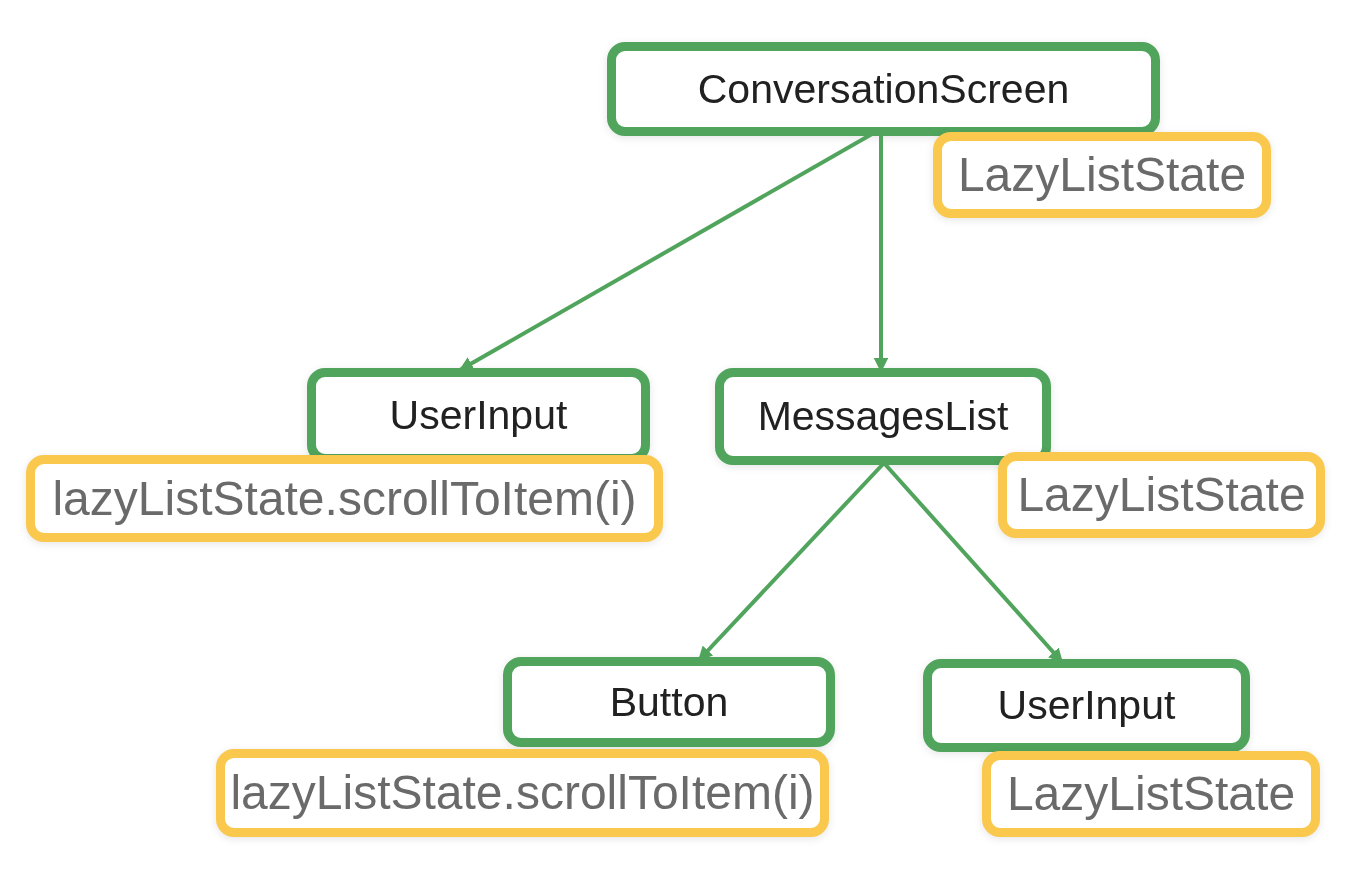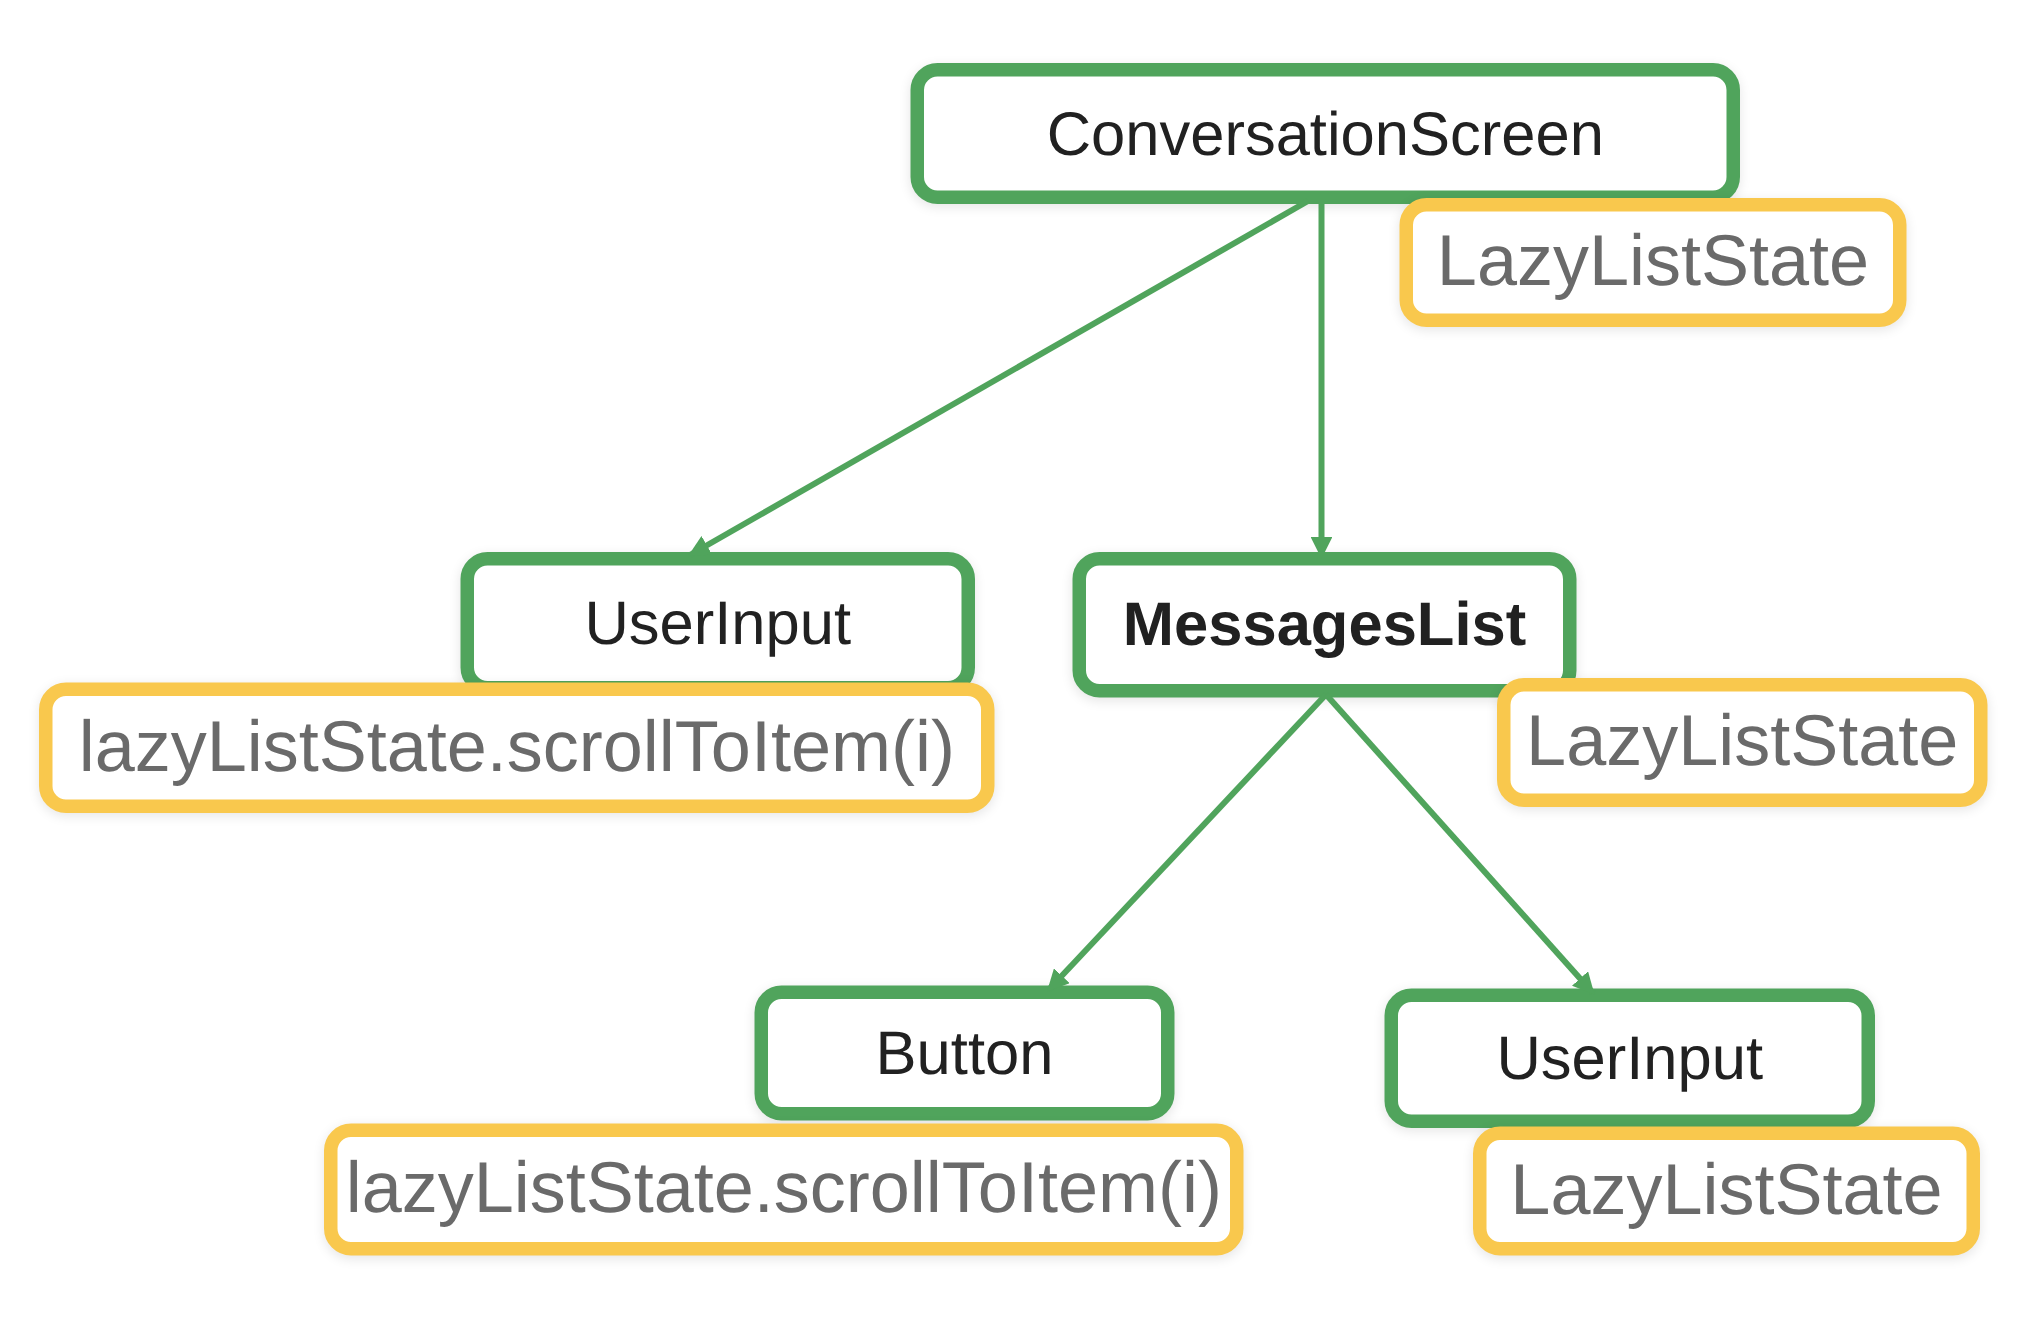--- a/index.html
+++ b/index.html
@@ -68,25 +68,25 @@
   </svg>
 
   <div class="node" style="left:607px; top:42px; width:553px; height:94px;">
     <span>ConversationScreen</span>
   </div>
 
   <div class="node" style="left:307px; top:368px; width:343px; height:95px;">
     <span>UserInput</span>
   </div>
 
-  <div class="node" style="left:715px; top:368px; width:336px; height:97px;font-weight:bold;">
+  <div class="node" style="left:715px; top:368px; width:336px; height:97px;">
     <span>MessagesList</span>
   </div>
 
-  <div class="node" style="left:503px; top:657px; width:280px; height:90px;">
+  <div class="node" style="left:503px; top:657px; width:332px; height:90px;">
     <span>Button</span>
   </div>
 
   <div class="node" style="left:923px; top:659px; width:327px; height:93px;">
     <span>UserInput</span>
   </div>
 
   <div class="state" style="left:933px; top:132px; width:338px; height:86px;">
     <span>LazyListState</span>
   </div>

